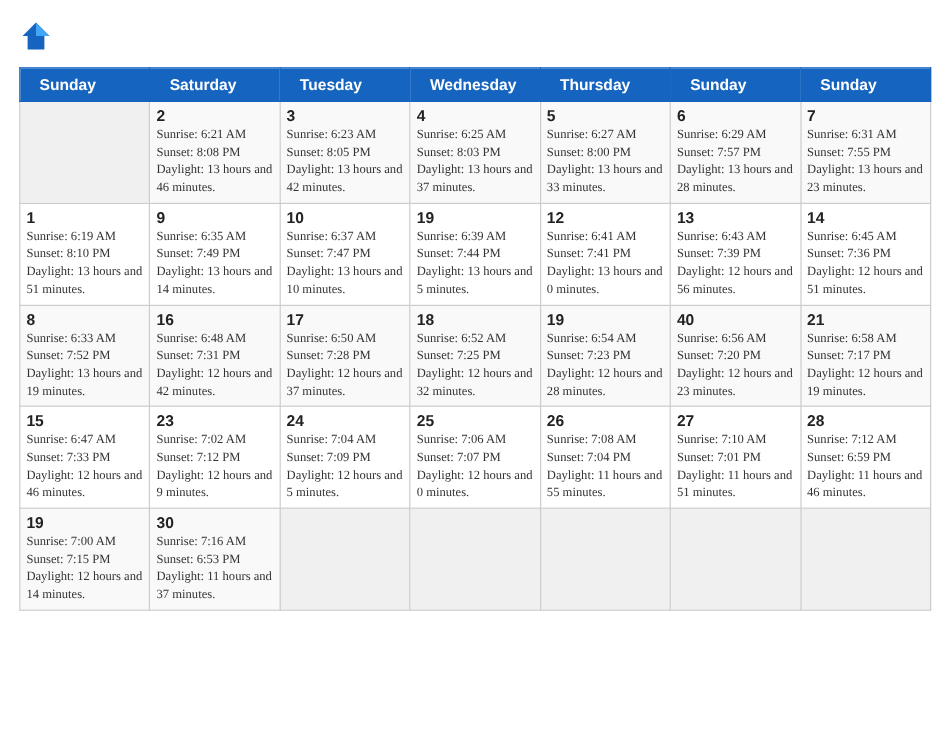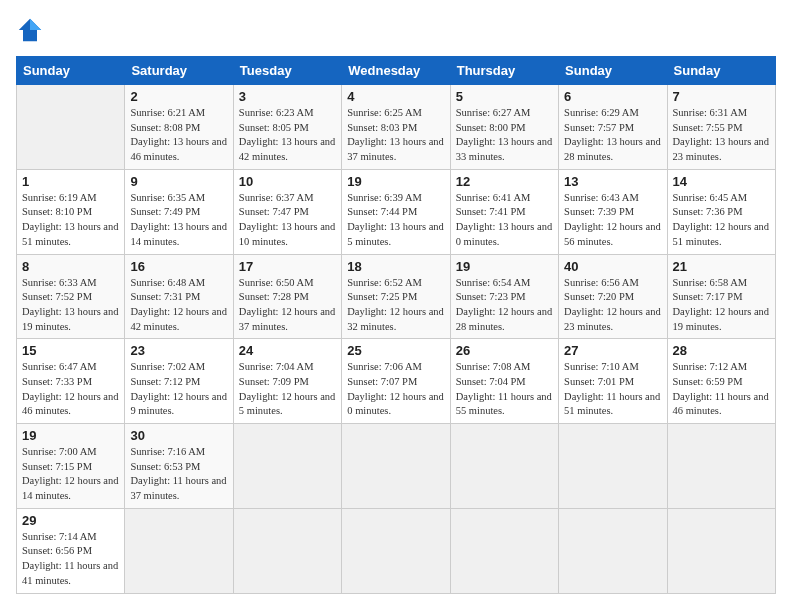--- a/index.html
+++ b/index.html
@@ -46,21 +46,21 @@
     }
     table {
       width: 100%;
       border-collapse: collapse;
       font-size: 11px;
     }
     .header-row th {
       background-color: #1565c0;
       color: #fff;
       text-align: left;
-      padding: 6px 6px;
+      padding: 6px 16px;
       font-size: 13px;
       font-weight: bold;
       border: 1px solid #1565c0;
     }
     td {
       border: 1px solid #ccc;
       padding: 4px 5px;
       vertical-align: top;
       width: calc(100% / 7);
       background: #fff;
@@ -159,23 +159,14 @@
       </tr>
       <tr>
         <td><span class="day-num">19</span><span class="cell-text">Sunrise: 7:00 AM<br>Sunset: 7:15 PM<br>Daylight: 12 hours and 14 minutes.</span></td>
         <td><span class="day-num">30</span><span class="cell-text">Sunrise: 7:16 AM<br>Sunset: 6:53 PM<br>Daylight: 11 hours and 37 minutes.</span></td>
         <td class="empty-cell"></td>
         <td class="empty-cell"></td>
         <td class="empty-cell"></td>
         <td class="empty-cell"></td>
         <td class="empty-cell"></td>
       </tr>
-      <tr>
-        <td><span class="day-num">29</span><span class="cell-text">Sunrise: 7:14 AM<br>Sunset: 6:56 PM<br>Daylight: 11 hours and 41 minutes.</span></td>
-        <td class="empty-cell"></td>
-        <td class="empty-cell"></td>
-        <td class="empty-cell"></td>
-        <td class="empty-cell"></td>
-        <td class="empty-cell"></td>
-        <td class="empty-cell"></td>
-      </tr>
     </tbody>
 </table>
 
 </body></html>

